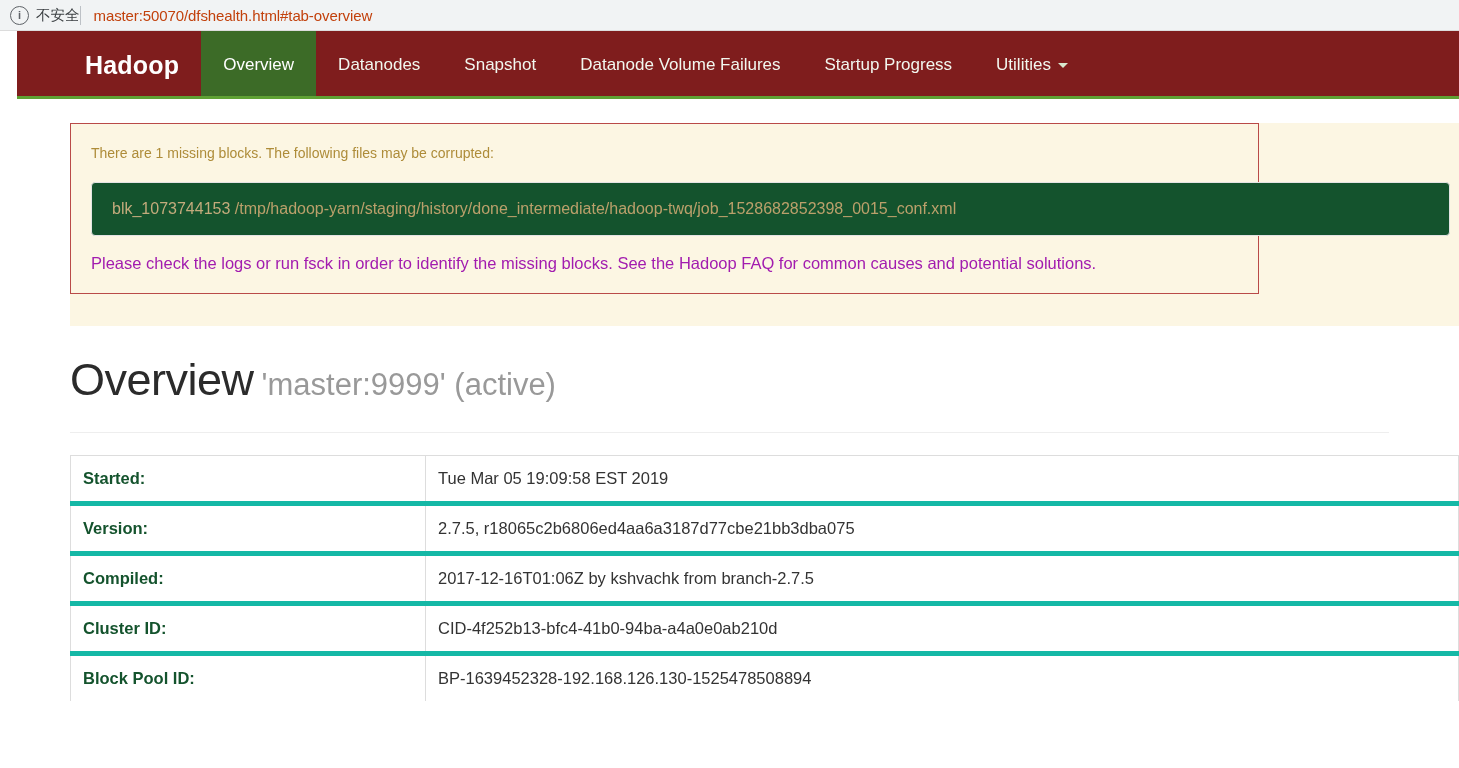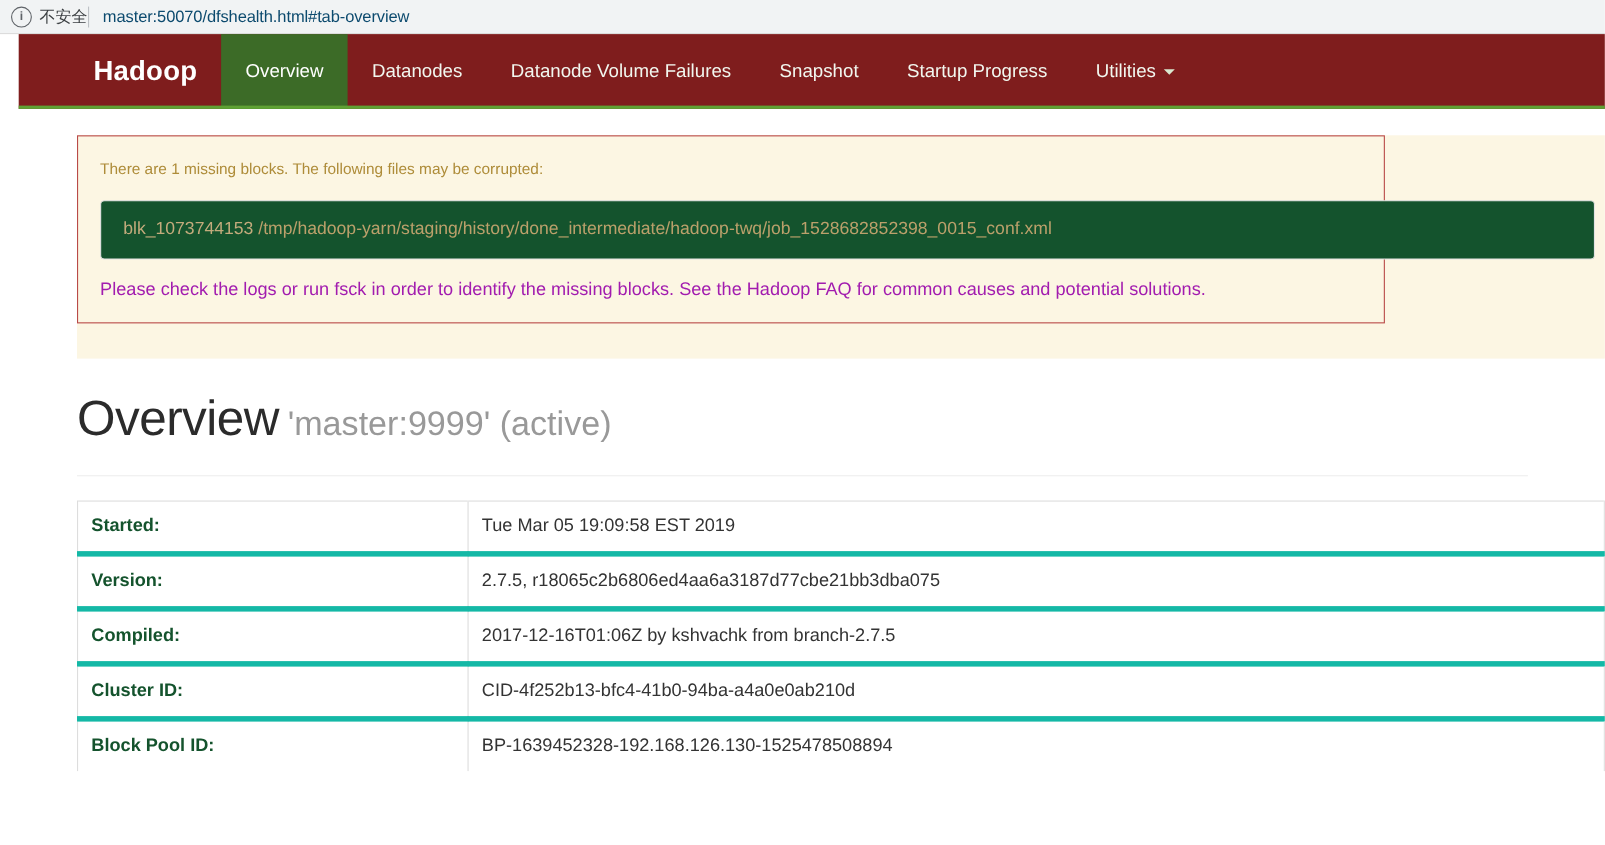--- a/index.html
+++ b/index.html
@@ -47,21 +47,21 @@
     color: #3c4043;
     font-size: 14.5px;
   }
   #url-divider {
     width: 1px;
     height: 19px;
     background: #bdc1c6;
     margin-right: 13px;
   }
   #url-text {
-    color: #0c4a6e;
+    color: #c2410c;
     font-size: 15px;
     letter-spacing: -0.1px;
   }
 
   
   #navbar {
     height: 68px;
     background: #7f1d1d;
     display: flex;
     align-items: stretch;
@@ -237,22 +237,22 @@
   <span id="security-icon">i</span>
   <span id="security-label">不安全</span>
   <span id="url-divider"></span>
   <span id="url-text">master:50070/dfshealth.html#tab-overview</span>
 </div>
 
 <div id="navbar">
   <a class="nav-brand" href="#">Hadoop</a>
   <a class="nav-item active" href="#">Overview</a>
   <a class="nav-item" href="#">Datanodes</a>
+  <a class="nav-item" href="#">Snapshot</a>
   <a class="nav-item" href="#">Datanode Volume Failures</a>
-  <a class="nav-item" href="#">Snapshot</a>
   <a class="nav-item" href="#">Startup Progress</a>
   <a class="nav-item" href="#">
       <span>Utilities</span>
       <span class="caret"></span>
     </a>
 </div>
 
 <div id="content">
 
   <div id="alert-wrap">

